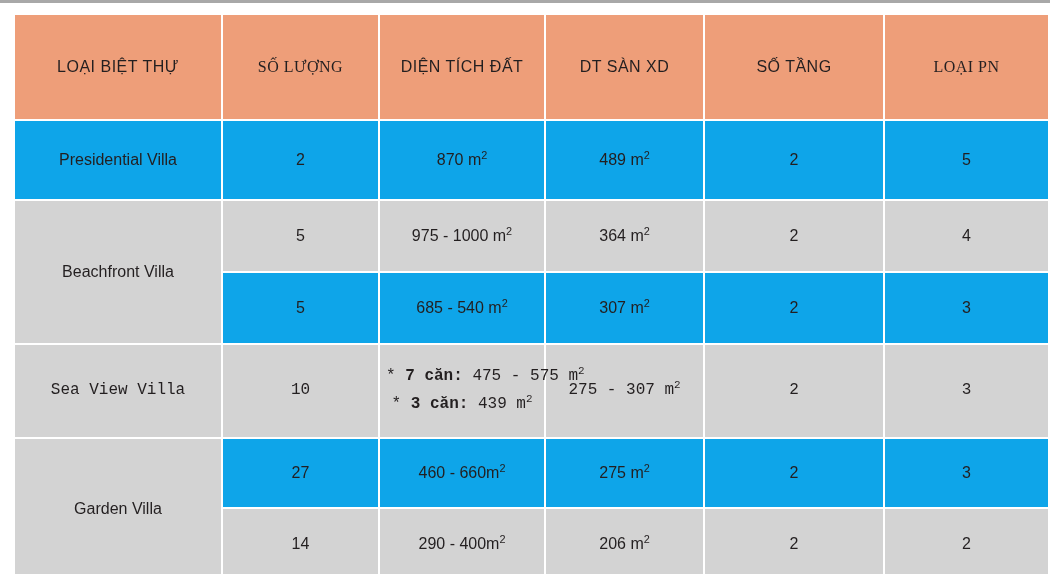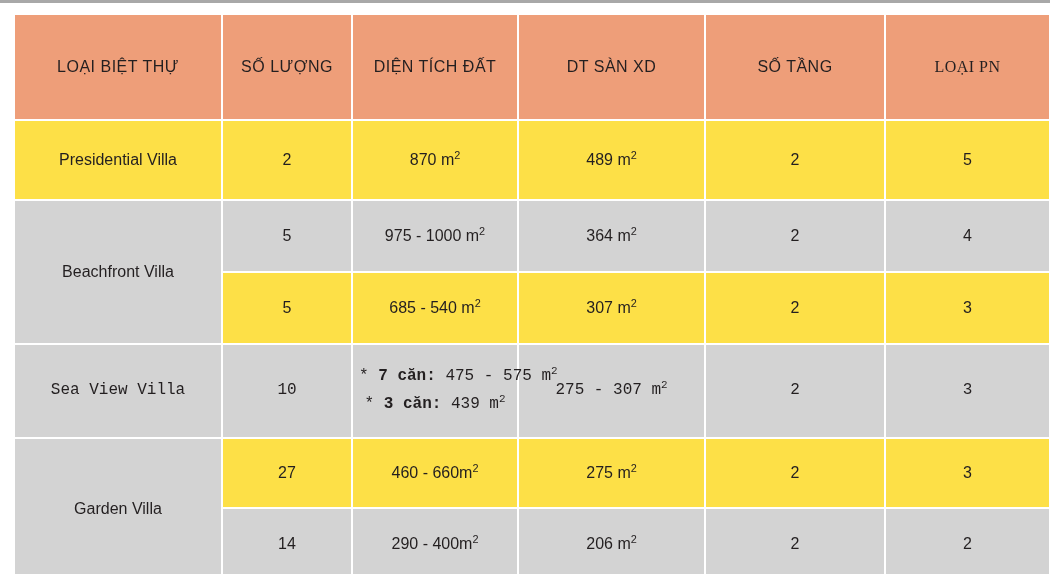--- a/index.html
+++ b/index.html
@@ -50,36 +50,36 @@
     text-align: center;
     vertical-align: middle;
     border: 0;
     color: #231f20;
     font-size: 16px;
     font-weight: normal;
     line-height: 1.35;
   }
   
   .col-type   { width: 206px; }
-  .col-qty    { width: 128px; }
+  .col-qty    { width: 155px; font-family: Liberation Serif, serif; }
   .col-land   { width: 164px; }
-  .col-floor  { width: 185px; }
+  .col-floor  { width: 157px; }
   .col-levels { width: 178px; }
   .col-bed    { width: 163px; font-family: Liberation Serif, serif; }
 
   thead th {
     background: #ee9e79;
     height: 104px;
     font-weight: bold;
     font-size: 17.5px;
     letter-spacing: 0.5px;
     text-transform: uppercase;
     color: #1c1c1c;
   }
-  td.cell-peach { background: #fde047; }
+  td.cell-peach { background: #0ea5e9; }
   td.cell-grey  { background: #d3d3d3; }
 
   td.type-cell {
     font-weight: bold;
     font-size: 17px;
     color: #231f20;
   }
   .line-top { display: block; }
   .line-bot { display: block; margin-top: 6px; }
   .line-top, .line-bot { white-space: nowrap; }

